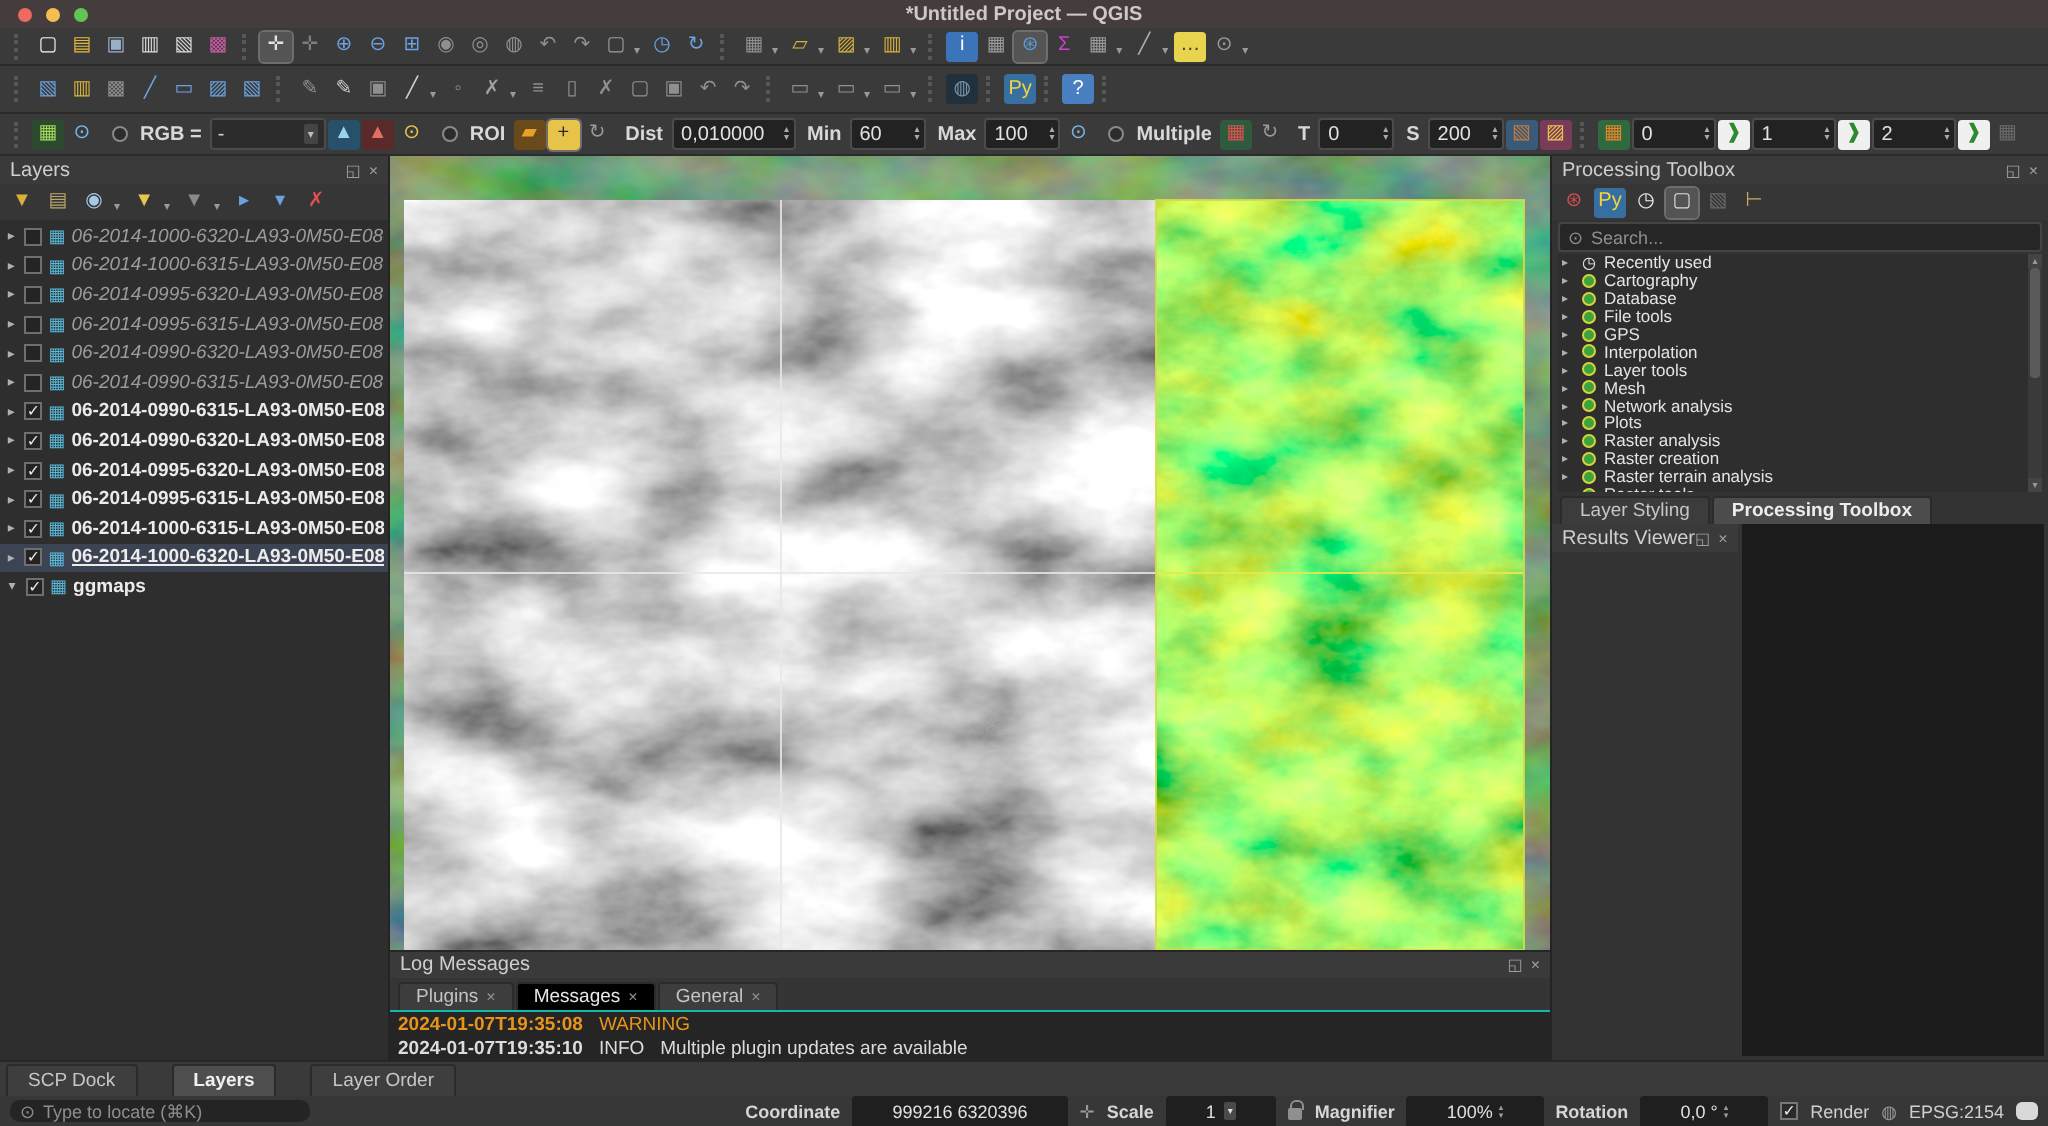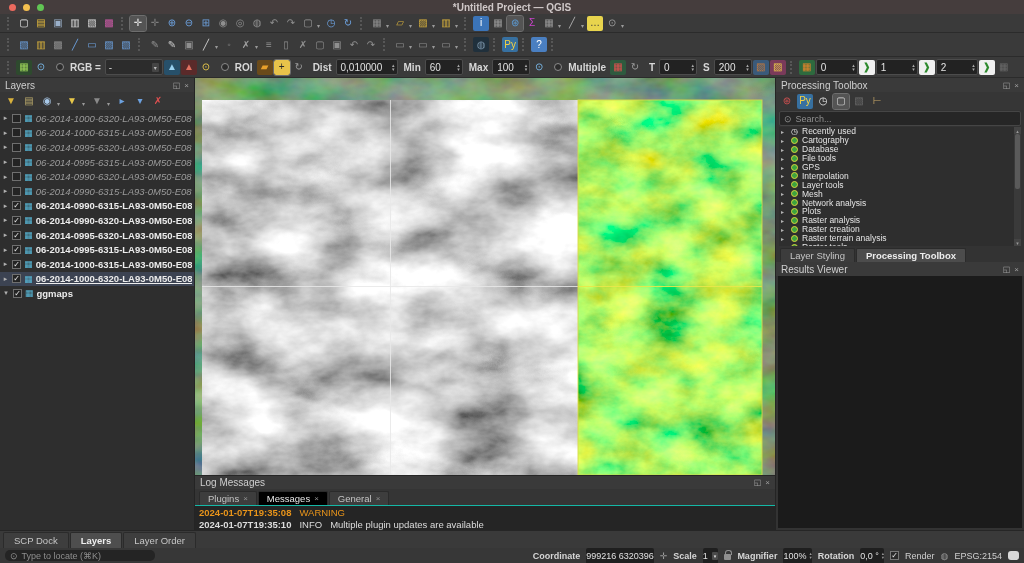--- a/index.html
+++ b/index.html
@@ -82,37 +82,37 @@
   .prow .qicon { width:7px; height:7px; border-radius:50%; background:#3da33d; border:1px solid #d9d23e; flex:none; }
   .prow .cicon { font-size:8px; color:#e8e8e8; flex:none; width:7px; }
   .vscroll { position:absolute; right:0; top:0; bottom:0; width:7px; background:#3a3a3a; }
   .vscroll .thumb { position:absolute; top:7px; left:1px; width:5px; height:55px; background:#5a5a5a; border-radius:2px; }
   .vscroll .sb { position:absolute; left:0; width:7px; height:7px; background:#444; color:#999; font-size:5px;
     display:flex; align-items:center; justify-content:center; }
   .docktabs { height:16px; display:flex; align-items:flex-end; gap:1px; padding:0 4px; background:#333; }
   .dtab { font-size:9.5px; padding:1px 9px; background:#3c3c3c; border:1px solid #2b2b2b; border-bottom:none;
     border-radius:2px 2px 0 0; color:#c6c6c6; }
   .dtab.active { background:#4c4c4c; color:#ededed; font-weight:bold; }
-  .results { flex:1; display:flex; flex-direction:column; }
+  .results { flex:1; display:flex; }
   .resultsbody { flex:1; background:#1b1b1b; margin:0 2px 2px 2px; }
 
   
   .bottomtabs { height:18px; background:#3a3a3a; border-top:1px solid #262626; display:flex; align-items:flex-end;
-    gap:1px; padding:0 3px; }
+    gap:17px; padding:0 3px; }
   .btab { font-size:9.5px; padding:2px 10px; background:#3e3e3e; border:1px solid #2b2b2b; border-bottom:none;
     border-radius:2px 2px 0 0; color:#c6c6c6; }
   .btab.active { background:#4e4e4e; color:#efefef; font-weight:bold; }
 
   
   .statusbar { height:15px; background:#373737; display:flex; align-items:center; padding:0 5px; gap:6px;
     font-size:9px; color:#cfcfcf; }
   .locate { width:150px; height:11px; background:#242424; border-radius:5px; display:flex; align-items:center;
     gap:4px; padding:0 5px; color:#8e8e8e; }
   .sblabel { font-weight:bold; color:#d6d6d6; }
-  .sbbox { background:#1f1f1f; border-radius:2px; height:16px; display:flex; align-items:center; padding:0 0;
+  .sbbox { background:#1f1f1f; border-radius:2px; height:16px; display:flex; align-items:center; padding:0 20px;
     color:#e0e0e0; }
   .sbspin { display:flex; flex-direction:column; font-size:4.5px; line-height:4px; color:#9a9a9a; margin-left:3px; }
   .lock { width:7px; height:6px; background:#8f8f8f; border-radius:1px; position:relative; margin-top:3px; }
   .lock:before { content:""; position:absolute; top:-4px; left:1px; width:5px; height:4px;
     border:1px solid #8f8f8f; border-bottom:none; border-radius:3px 3px 0 0; }
   .cbsmall { width:9px; height:9px; border:1px solid #777; background:#2a2a2a; font-size:8px; line-height:8px;
     text-align:center; color:#e8e8e8; }
   .bubble { width:11px; height:9px; background:#d9d9d9; border-radius:3px; }
   .spacer { flex:1; }
 </style>

